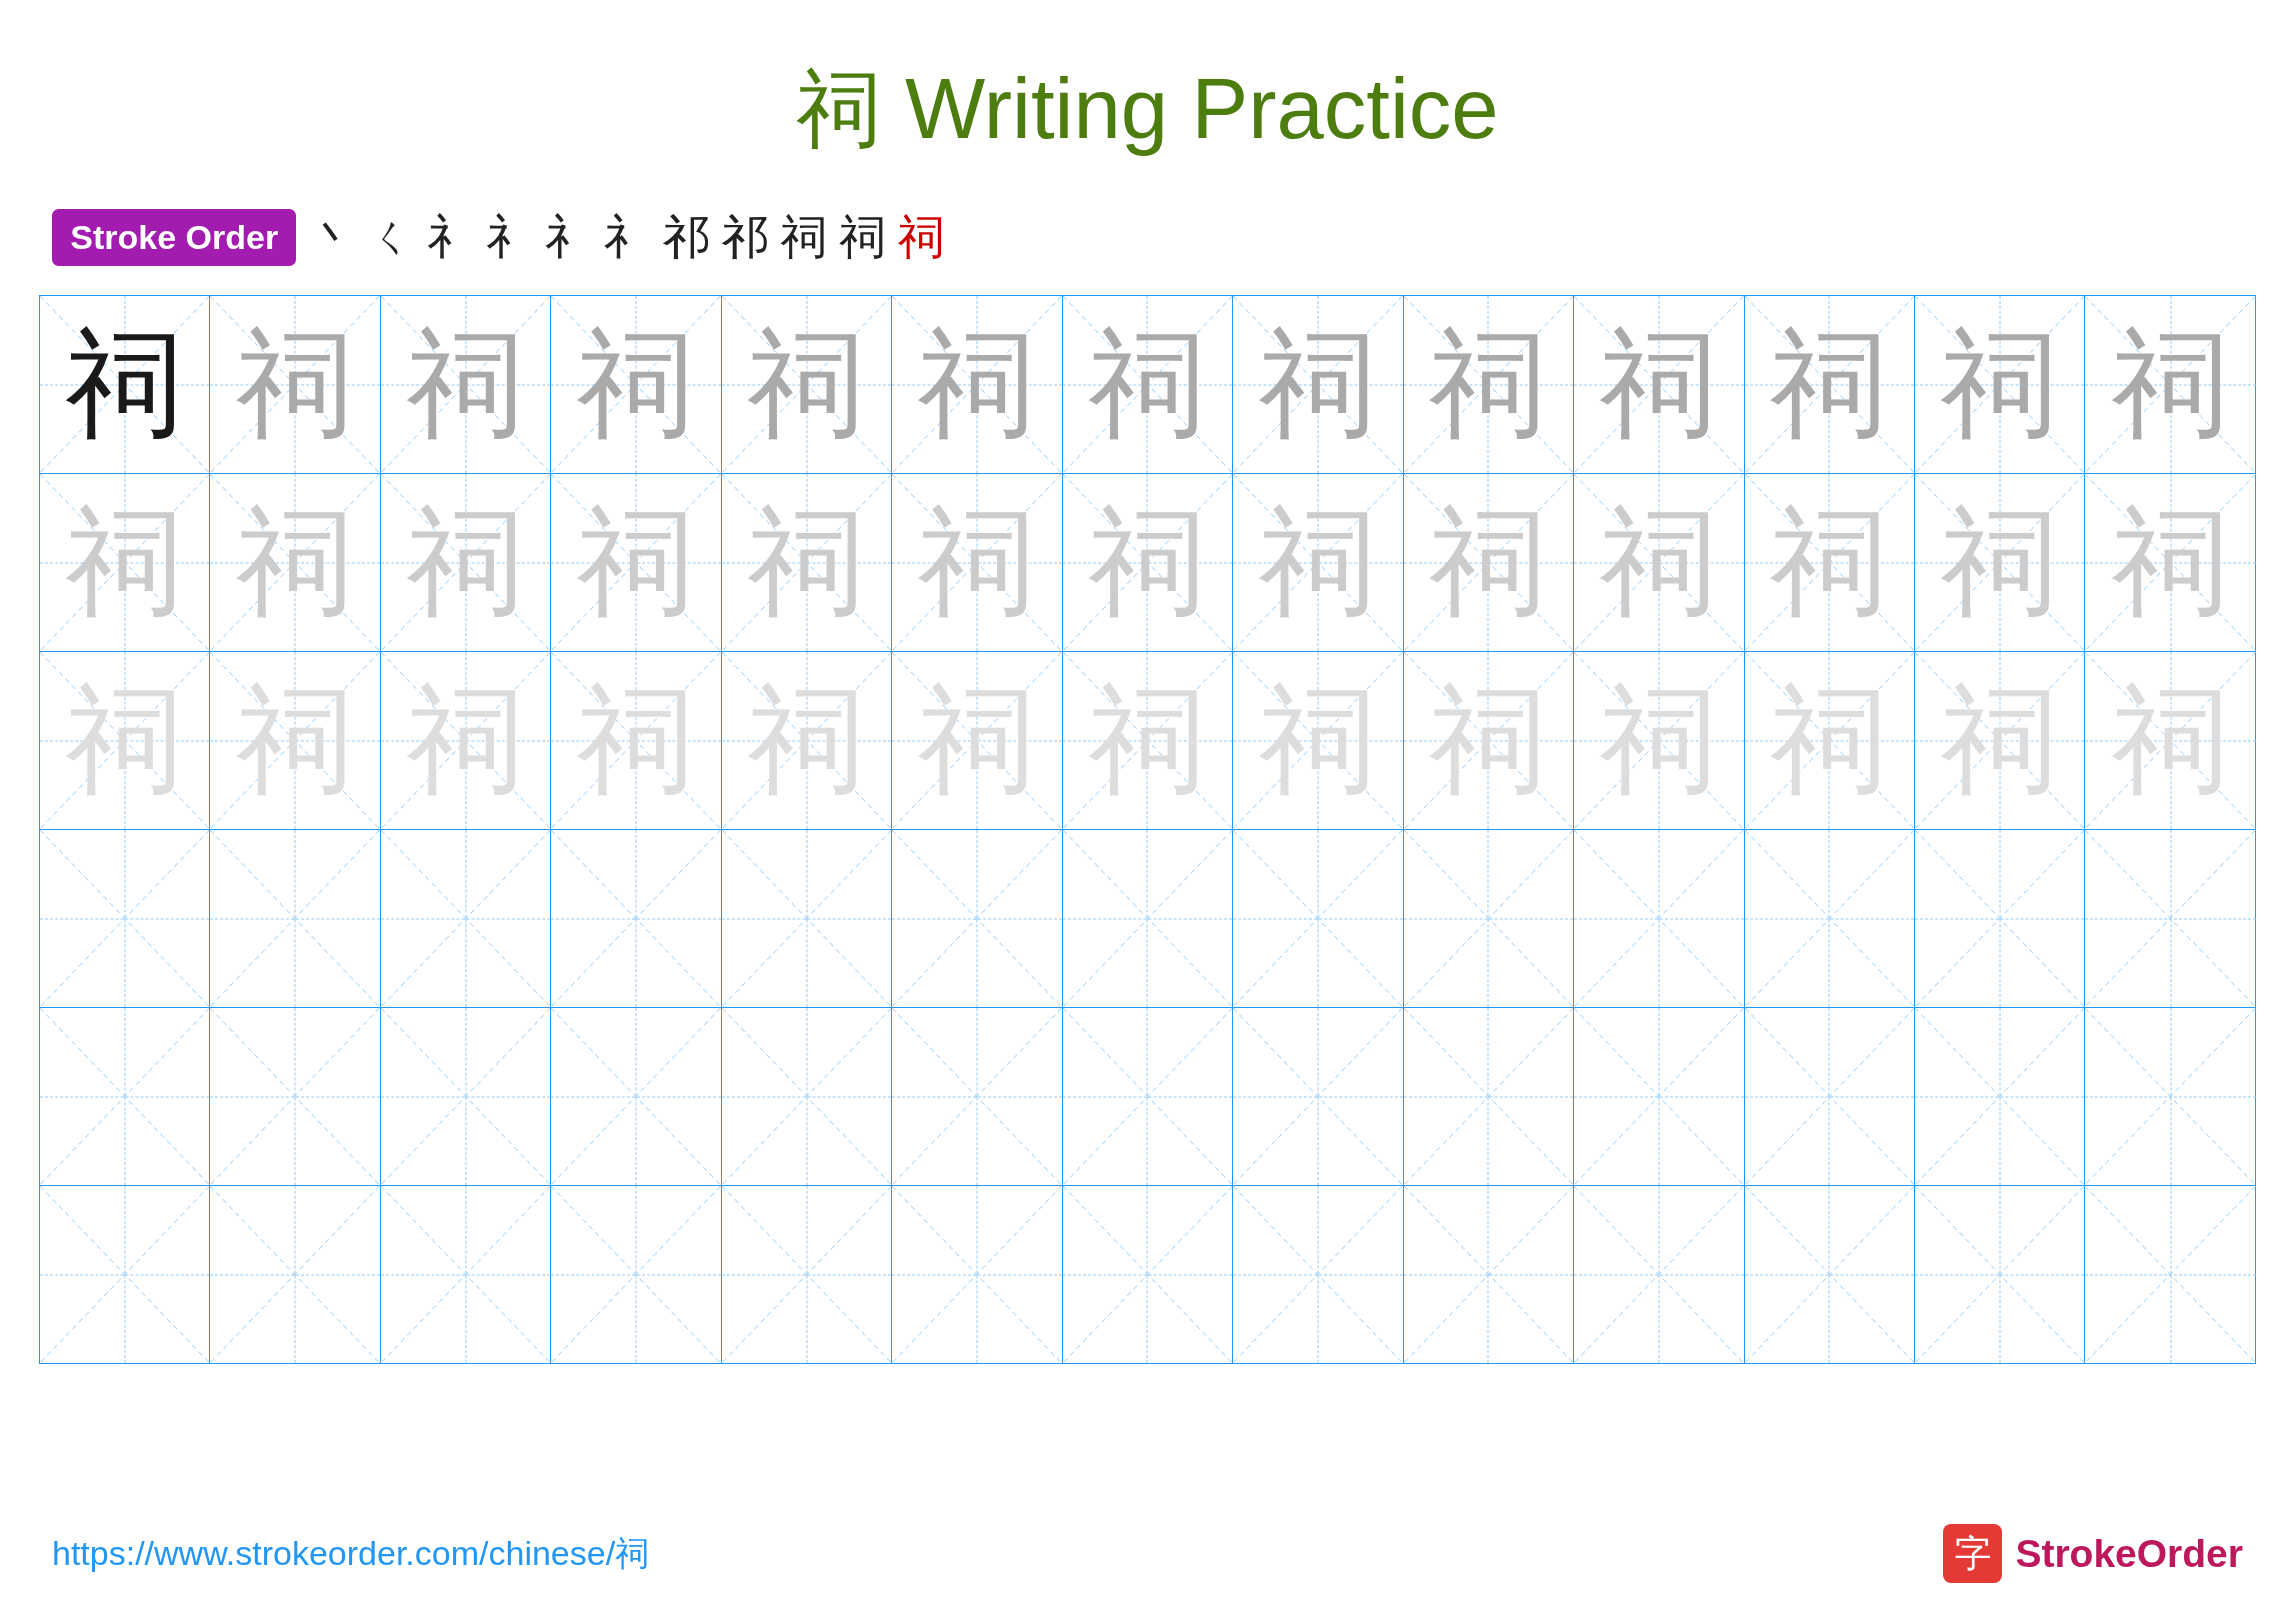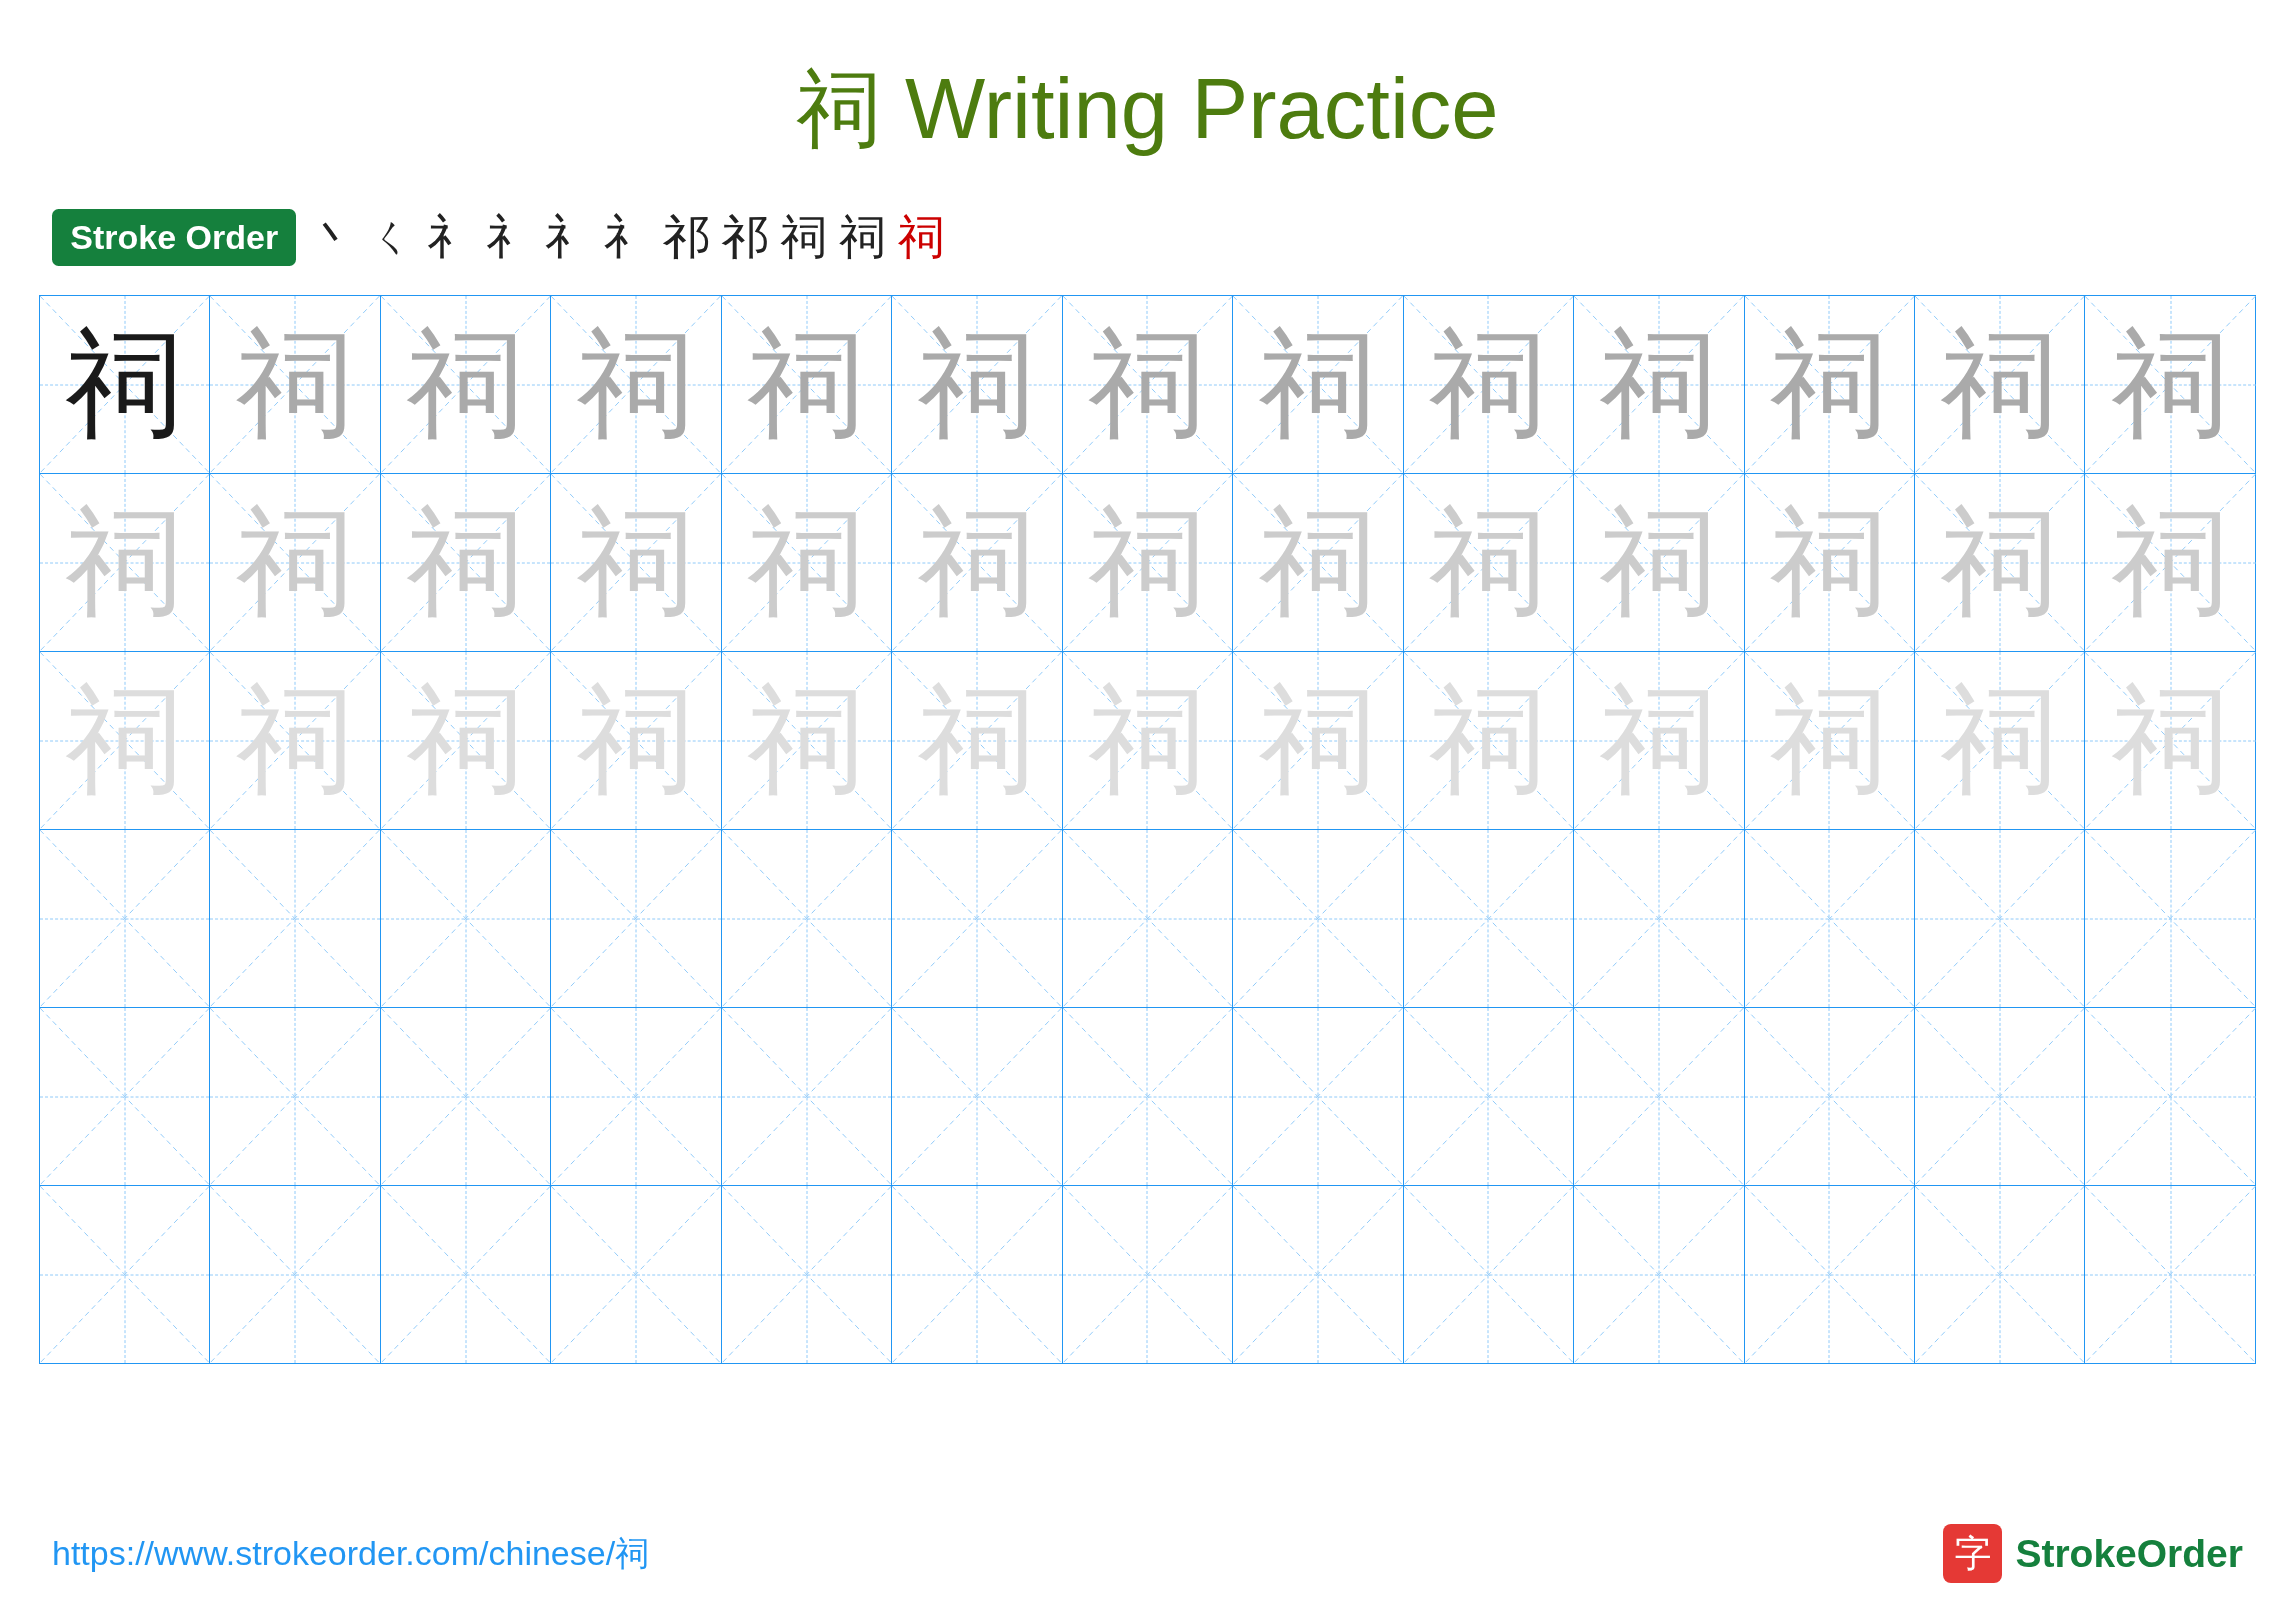--- a/index.html
+++ b/index.html
@@ -26,21 +26,21 @@
     }
 
     
     .stroke-order-row {
       display: flex;
       align-items: center;
       padding: 13px 52px 19.6px 52px;
       gap: 13px;
     }
     .stroke-order-badge {
-      background: #15803d;
+      background: #a21caf;
       color: white;
       font-size: 34px;
       font-family: sans-serif;
       font-weight: bold;
       padding: 9.2px 18.3px;
       border-radius: 6.5px;
       white-space: nowrap;
       flex-shrink: 0;
     }
     .stroke-sequence {
@@ -174,21 +174,21 @@
       display: flex;
       align-items: center;
       justify-content: center;
       color: white;
       font-size: 37px;
       font-family: serif;
     }
     .logo-text {
       font-size: 39px;
       font-weight: bold;
-      color: #15803d;
+      color: #be185d;
       font-family: sans-serif;
     }
   </style>
 </head>
 <body>
 
 <div class="title-area">
   <span class="title-text">
     <span>祠</span><span> Writing Practice</span>
   </span>

